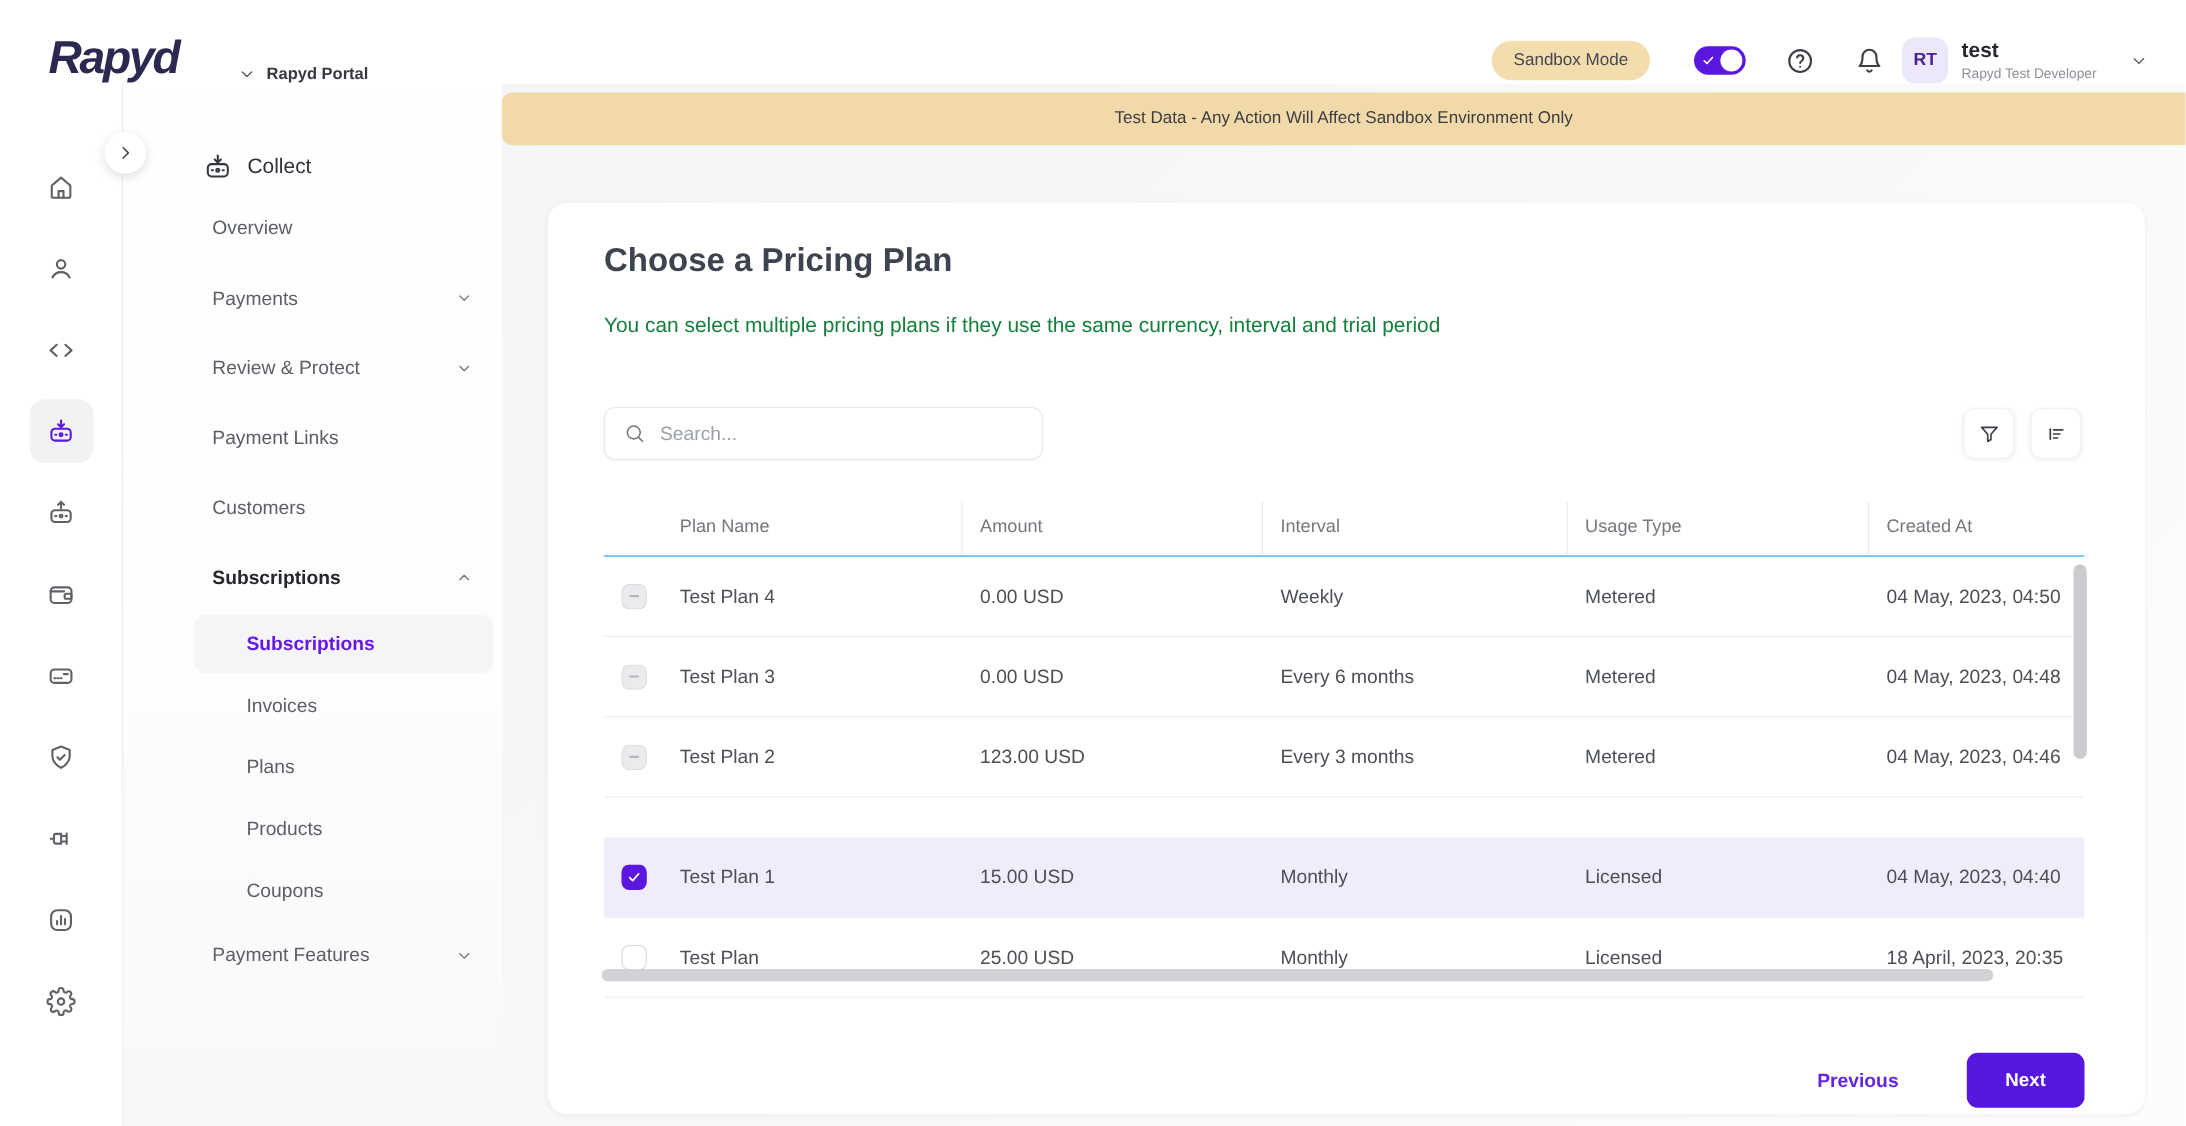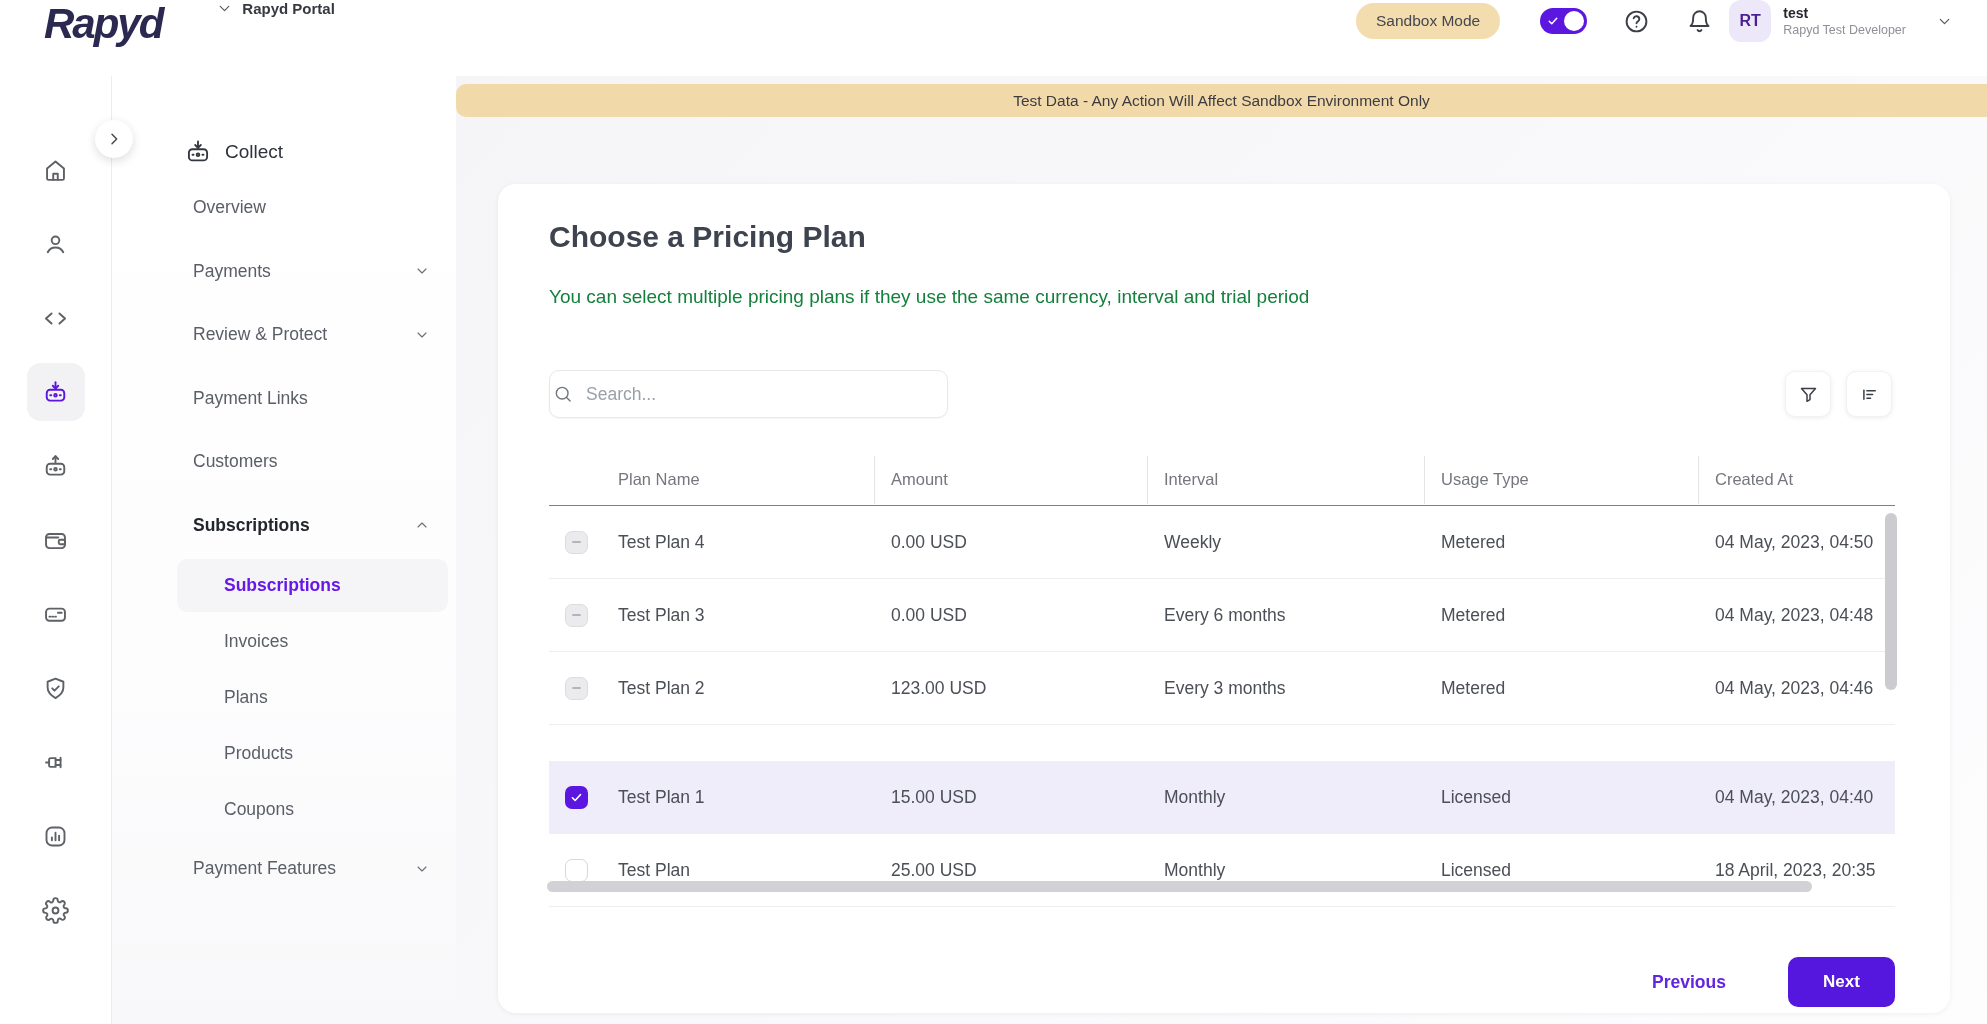--- a/index.html
+++ b/index.html
@@ -1,34 +1,34 @@
 <!DOCTYPE html>
 <html><head>
 <meta charset="utf-8">
 <style>
   * { margin:0; padding:0; box-sizing:border-box; }
   html,body { width:1987px; height:1024px; overflow:hidden; background:#fff;
     font-family:"Liberation Sans", sans-serif; -webkit-font-smoothing:antialiased; }
   .ic { fill:none; stroke:currentColor; stroke-width:1.7; stroke-linecap:round; stroke-linejoin:round; }
 
   
-  .topbar { height:76px; display:flex; align-items:flex-start; background:#fff; padding:0 34px 0 44px; position:relative; z-index:8; }
+  .topbar { height:76px; display:flex; align-items:flex-end; background:#fff; padding:0 34px 0 44px; position:relative; z-index:8; }
   .logo { font-size:42px; font-weight:bold; font-style:italic; color:#2b2950; letter-spacing:-2px; }
   .portal { display:flex; align-items:center; gap:9px; margin-left:54px; font-size:15px; font-weight:bold; color:#36393f; cursor:pointer; }
   .portal .ic { width:17px; height:17px; color:#55585e; }
   .tb-right { margin-left:auto; display:flex; align-items:center; }
   .pill { background:#f3ddae; color:#45464e; font-size:15.5px; padding:9px 20px; border-radius:999px; }
   .toggle { width:47px; height:26px; border-radius:13px; background:#5b16e0; position:relative; margin-left:40px; cursor:pointer; }
   .toggle .knob { position:absolute; right:3px; top:3px; width:20px; height:20px; border-radius:50%; background:#fff; }
   .toggle .ic { position:absolute; left:7px; top:7px; width:12px; height:12px; color:#fff; stroke-width:3; }
   .tb-icon { width:27px; height:27px; color:#3c4046; margin-left:36px; cursor:pointer; }
   .avatar { width:42px; height:42px; border-radius:12px; background:#ece8fa; color:#4c1d95; font-weight:bold; font-size:16px;
     display:flex; align-items:center; justify-content:center; margin-left:16px; cursor:pointer; }
   .user-meta { margin-left:12px; line-height:1.3; }
-  .user-name { font-size:14px; font-weight:bold; color:#26282d; }
+  .user-name { font-size:19px; font-weight:bold; color:#26282d; }
   .user-role { font-size:12.5px; color:#8d9097; }
   .user-chev { width:17px; height:17px; color:#53565c; margin-left:30px; cursor:pointer; }
 
   
   .shell { display:flex; height:948px; }
   .rail { width:112px; background:#fff; border-right:1px solid #ededf0; padding-top:65px; position:relative; z-index:4;
     display:flex; flex-direction:column; align-items:center; }
   .rail-item { width:58px; height:58px; margin-bottom:16px; border-radius:14px; display:flex; align-items:center; justify-content:center;
     color:#5e6166; cursor:pointer; flex:none; }
   .rail-item .ic { width:27px; height:27px; }
@@ -42,28 +42,28 @@
   .side-header .ic { width:28px; height:28px; color:#33373f; stroke-width:1.6; }
   .side-item { height:63.5px; display:flex; align-items:center; padding:0 26px 0 81px; font-size:17.5px; color:#5a5e66; cursor:pointer; }
   .side-item .chev { margin-left:auto; width:16px; height:16px; color:#6b6f76; }
   .side-item.bold { font-weight:bold; color:#23262c; }
   .side-sub { height:56px; display:flex; align-items:center; padding-left:112px; font-size:17.5px; color:#5a5e66; cursor:pointer; }
   .side-sub.active { height:53px; margin:1.5px 8px 1.5px 65px; padding-left:47px; border-radius:10px; background:#f5f4f7;
     color:#6619e6; font-weight:bold; }
 
   
   .main { flex:1; position:relative; background:linear-gradient(135deg,#f5f5f7 0%,#f9f9fb 55%,#fdfdfe 100%); }
-  .banner { position:absolute; top:8px; left:0; right:0; height:33px; background:#f2d9a9; border-radius:10px 0 0 10px;
+  .banner { position:absolute; top:8px; left:0; right:0; height:48px; background:#f2d9a9; border-radius:10px 0 0 10px;
     display:flex; align-items:center; justify-content:center; font-size:15.5px; color:#3c3c42; z-index:2; }
   .card { position:absolute; left:42px; top:108px; width:1452px; height:829px; background:#fff; border-radius:18px;
     box-shadow:0 1px 5px rgba(30,30,50,.06); z-index:1; }
   .card-title { position:absolute; left:51px; top:36px; font-size:30px; font-weight:600; color:#3e444f; }
   .card-sub { position:absolute; left:51px; top:102px; font-size:19px; color:#15803d; }
   .search { position:absolute; left:51px; top:186px; width:399px; height:48px; border:1px solid #e7e8eb; border-radius:10px;
-    box-shadow:0 1px 2px rgba(0,0,0,.04); display:flex; align-items:center; padding:0 3px; gap:13px; background:#fff; }
+    box-shadow:0 1px 2px rgba(0,0,0,.04); display:flex; align-items:center; padding:0 17px; gap:13px; background:#fff; }
   .search .ic { width:20px; height:20px; color:#72767d; flex:none; }
   .search input { border:none; outline:none; font-size:17.5px; color:#3c4046; flex:1; min-width:0; font-family:inherit; background:transparent; }
   .search input::placeholder { color:#9ba0a8; }
   .icon-btns { position:absolute; top:187px; right:58px; display:flex; gap:15px; }
   .icon-btn { width:46px; height:46px; background:#fff; border:1px solid #f2f2f4; border-radius:10px;
     box-shadow:0 1px 5px rgba(0,0,0,.08); display:flex; align-items:center; justify-content:center; color:#3a3e45; cursor:pointer; }
   .icon-btn .ic { width:21px; height:21px; }
 
   .table { position:absolute; left:51px; right:55px; top:270px; }
   .thead, .trow { display:grid; grid-template-columns:52px 273px 273px 277px 274px minmax(0,1fr); align-items:center; }

